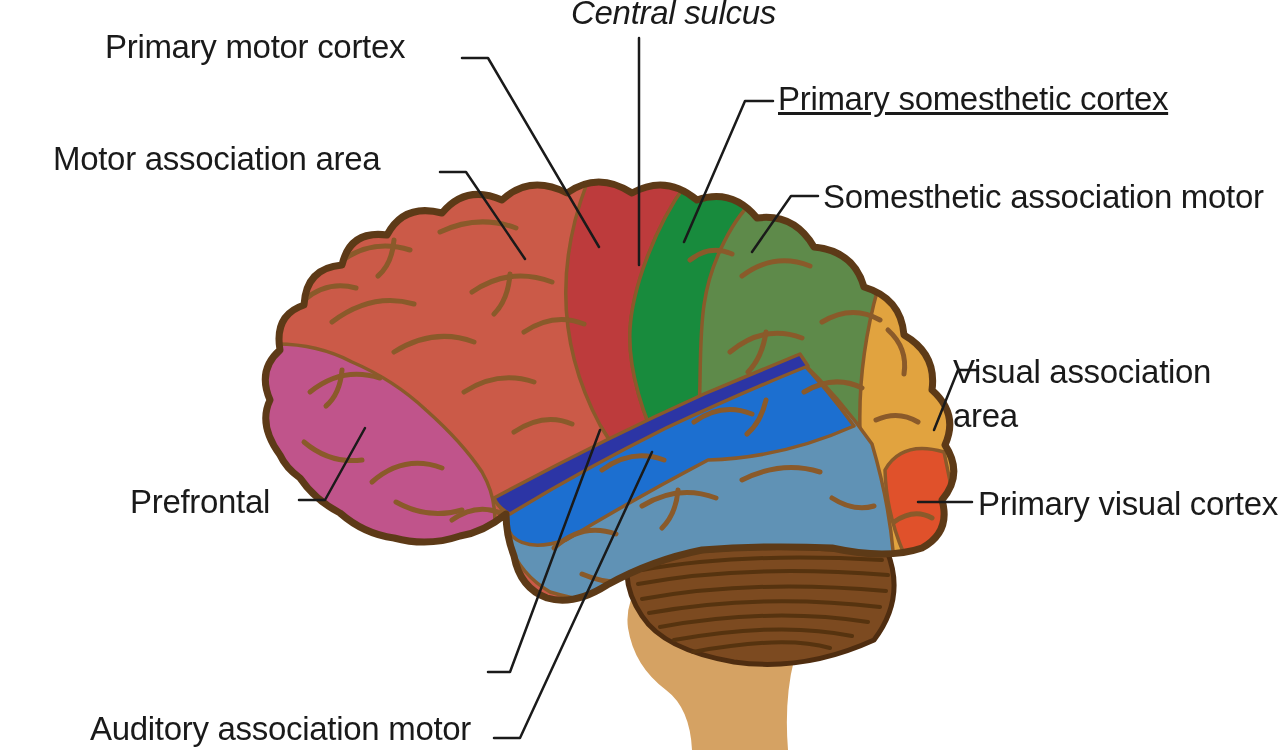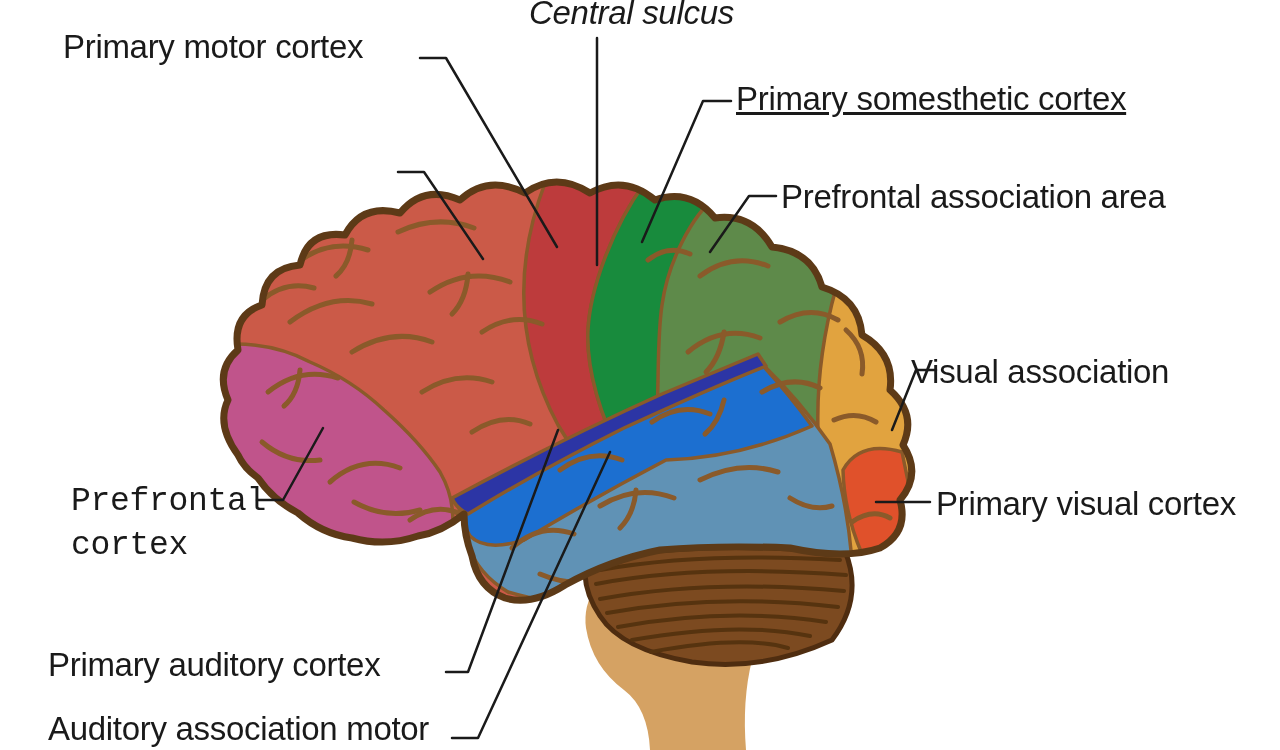--- a/index.html
+++ b/index.html
@@ -1,21 +1,21 @@
 <!DOCTYPE html>
 <html><head>
 <meta charset="utf-8">
 <style>
   html,body{margin:0;padding:0;}
   body{
     width:1280px;height:750px;position:relative;overflow:hidden;
     background:#ffffff;
     font-family:"Liberation Sans", sans-serif;
   }
-  .stage{position:absolute;inset:0;}
+  .stage{position:absolute;inset:0;margin-left:42px;}
   svg{position:absolute;left:0;top:0;}
   .lbl{
     position:absolute;
     font-size:33px;
     line-height:38px;
     letter-spacing:-0.3px;
     color:#1a1a1a;
     white-space:nowrap;
     font-weight:400;
   }
@@ -152,33 +152,33 @@
       <path d="M257,500 L283,500 L323,428"></path>
       <path d="M446,672 L468,672 L558,430"></path>
       <path d="M452,738 L478,738 L610,452"></path>
     </g>
   </svg>
 
   <div class="lbl italic" style="left:529px; top:-6px;">Central sulcus</div>
 
   <div class="lbl" style="left:63px; top:28px;">Primary motor cortex</div>
 
+  <div class="lbl" style="left:11px; top:140px;">Motor association area</div>
 
   <div class="lbl" style="left:736px; top:80px;text-decoration:underline;">Primary somesthetic cortex</div>
 
-  <div class="lbl" style="left:781px; top:178px;">Prefrontal association area</div>
+  <div class="lbl" style="left:781px; top:178px;">Somesthetic association motor</div>
 
   <div class="lbl two" style="left:911px; top:350px;">
     <span>Visual association</span>
+    <span>area</span>
   </div>
 
   <div class="lbl" style="left:936px; top:485px;">Primary visual cortex</div>
 
-  <div class="lbl two" style="left:71px; top:480px;font-family:Liberation Mono, monospace;">
+  <div class="lbl two" style="left:88px; top:480px;">
     <span>Prefrontal</span>
-    <span>cortex</span>
   </div>
 
-  <div class="lbl" style="left:48px; top:646px;">Primary auditory cortex</div>
 
   <div class="lbl" style="left:48px; top:710px;">Auditory association motor</div>
 
 </div>
 
 </body></html>

